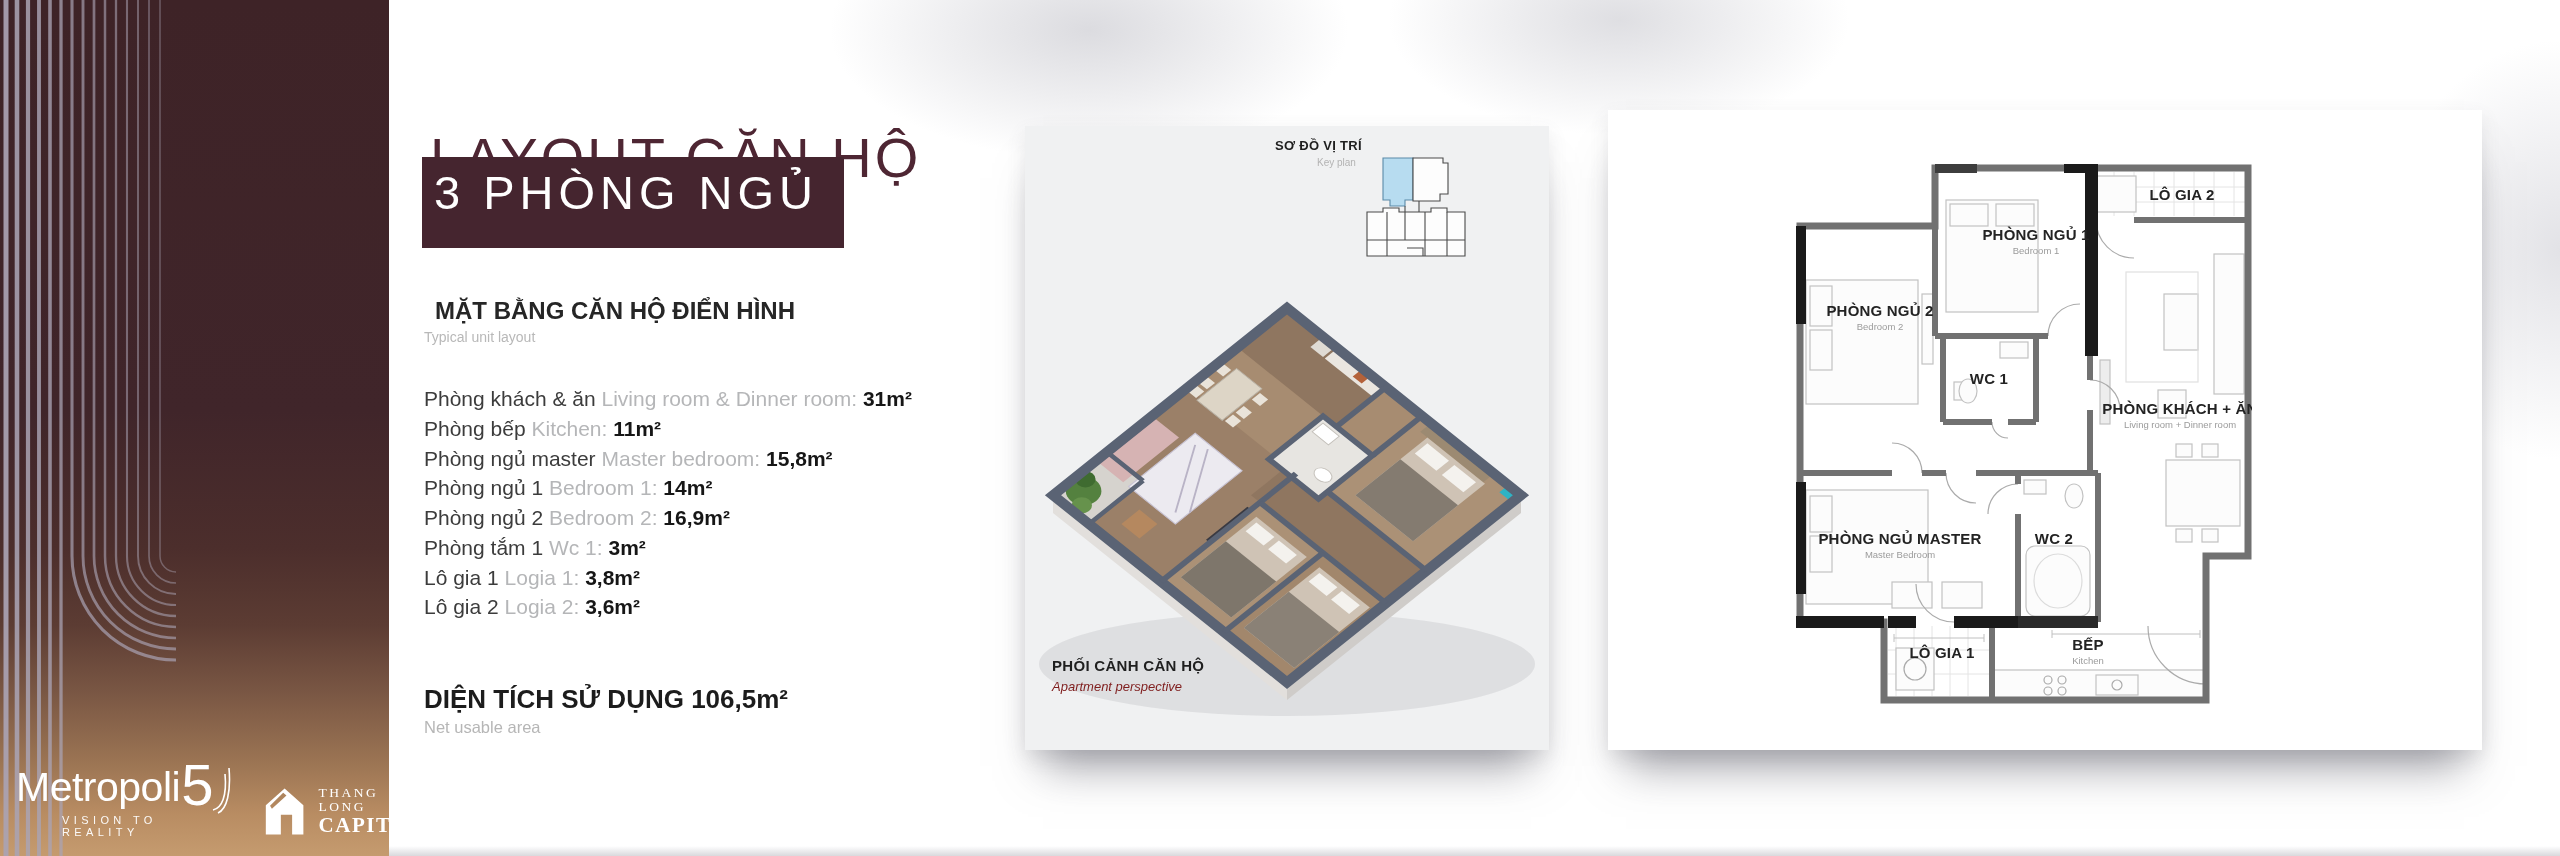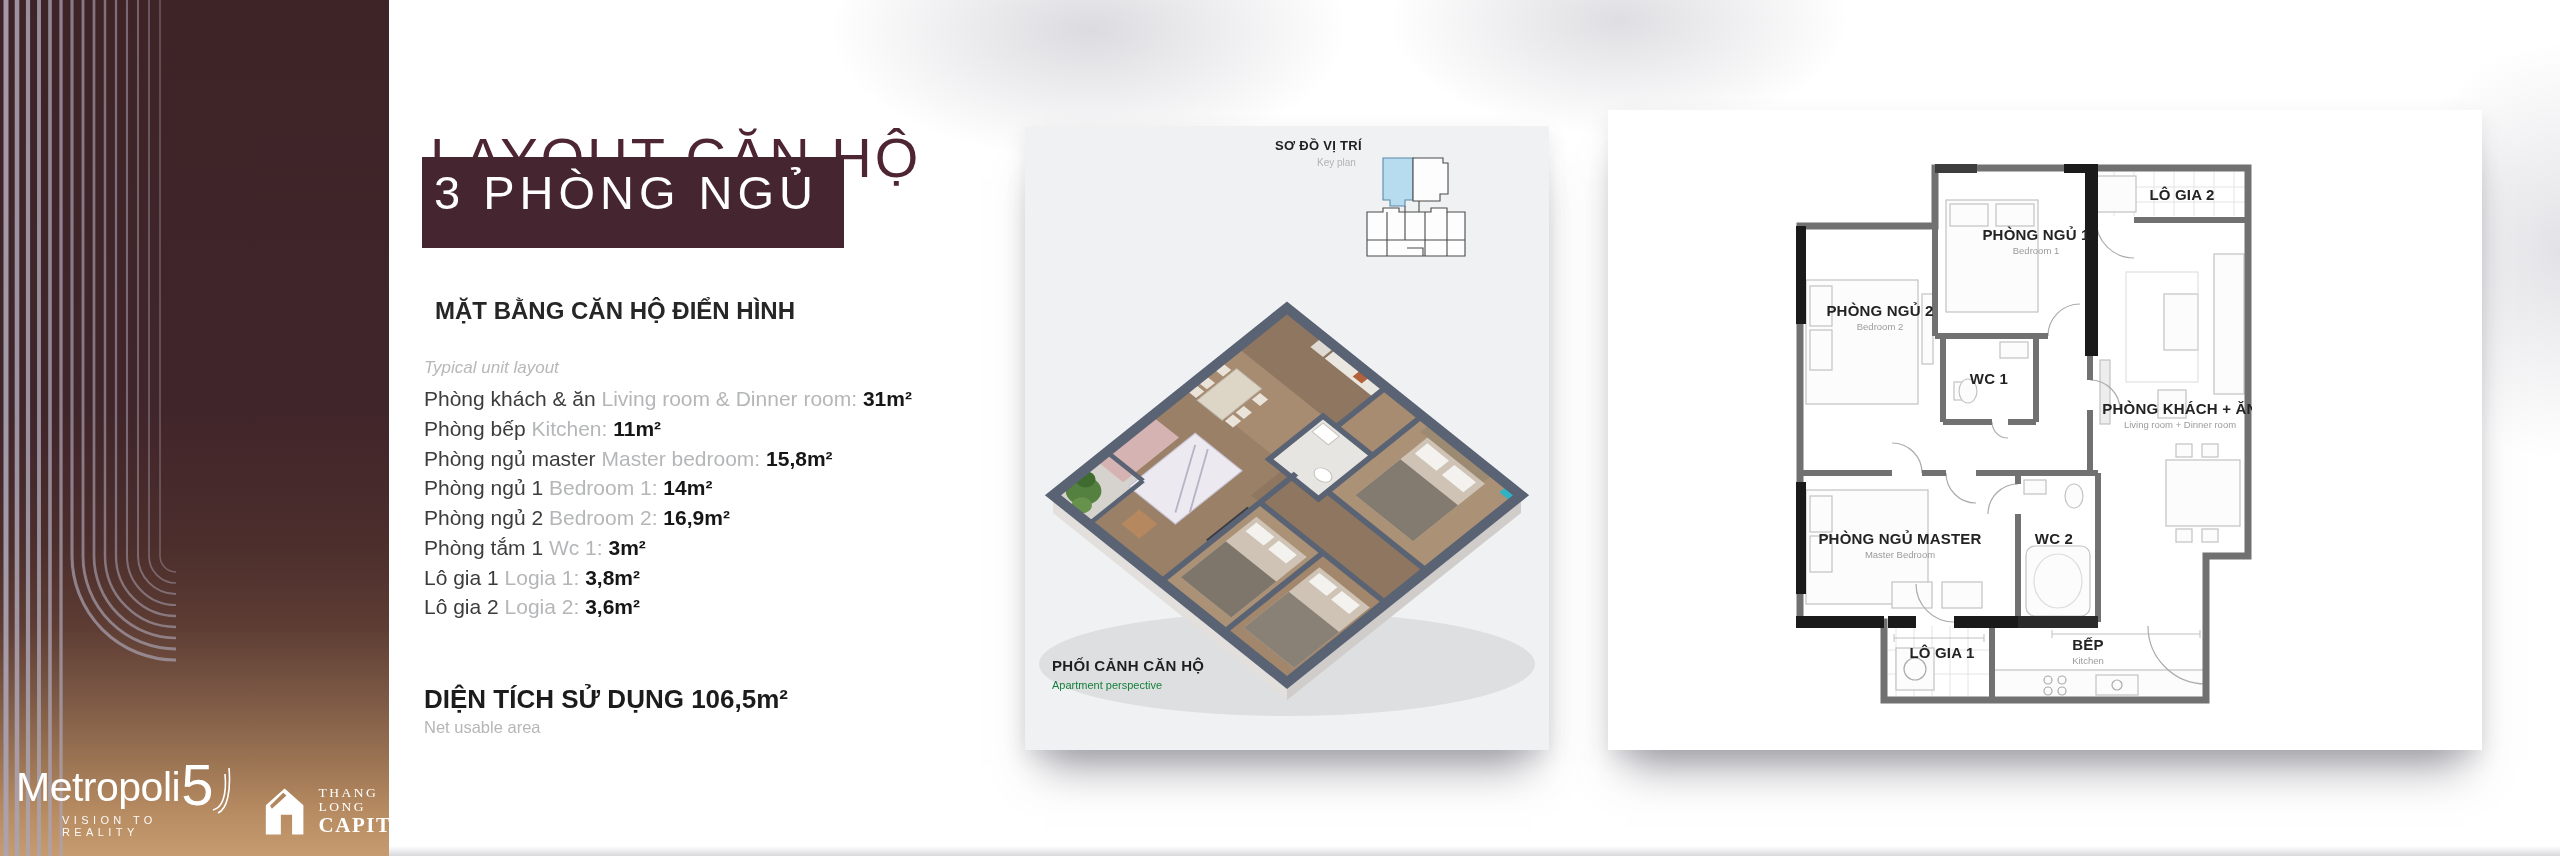--- a/index.html
+++ b/index.html
@@ -48,37 +48,37 @@
     position:absolute;left:41px;top:92px;
     font-size:56px;letter-spacing:3px;color:#4e2633;font-weight:400;line-height:1;
   }
   .page-banner{
     position:absolute;left:33px;top:157px;
     background:#45252f;color:#ffffff;
     font-size:47px;letter-spacing:5px;line-height:1;
     padding:12px 26px 32px 12px;font-weight:400;
   }
   .sec-heading{position:absolute;left:46px;top:297px;font-size:24px;font-weight:bold;color:#262626;}
-  .sec-heading-sub{position:absolute;left:35px;top:329px;font-size:17px;font-style:italic;color:#b8b8b8;margin-top:29px;}
+  .sec-heading-sub{position:absolute;left:35px;top:329px;font-size:14px;color:#b8b8b8;}
   .room-list{position:absolute;left:35px;top:384px;font-size:21px;line-height:29.75px;white-space:nowrap;}
   .room-row .vi{color:#3c3c3c;}
   .room-row .en{color:#b5b6b8;}
   .room-row .area{color:#161616;font-weight:bold;}
   .total-line{position:absolute;left:35px;top:684px;font-size:26px;font-weight:bold;color:#1c1c1c;white-space:nowrap;}
   .total-sub{position:absolute;left:35px;top:718px;font-size:16.5px;color:#b6b6b6;}
   
   .card{position:absolute;box-shadow:0 34px 42px -18px rgba(80,80,92,0.55), 0 8px 18px rgba(90,90,100,0.12);}
   .card-mid{left:636px;top:126px;width:524px;height:624px;background:#f0f1f2;}
   .card-right{left:1219px;top:110px;width:874px;height:640px;background:#ffffff;}
   .keyplan-title{position:absolute;left:250px;top:12px;font-size:13px;font-weight:bold;color:#1f1f1f;letter-spacing:0.3px;}
   .keyplan-sub{position:absolute;left:250px;top:31px;font-size:10px;color:#b3b3b3;margin-left:42px;}
   .keyplan-svg{position:absolute;left:338px;top:24px;}
   .iso-svg{position:absolute;left:0;top:118px;}
   .caption-title{position:absolute;left:27px;top:531px;font-size:15px;font-weight:bold;color:#1f1f1f;letter-spacing:0.3px;}
-  .caption-sub{position:absolute;left:27px;top:553px;font-size:11px;color:#15803d;}
+  .caption-sub{position:absolute;left:27px;top:553px;font-size:13px;font-style:italic;color:#7f1d1d;}
   .plan-svg{position:absolute;left:188px;top:54px;}
   svg text{font-family:"Liberation Sans", sans-serif;}
   .plan-label{font-size:15px;font-weight:bold;fill:#232323;letter-spacing:0.2px;}
   .plan-sub{font-size:9.5px;fill:#9b9b9b;}
 </style>
 </head>
 <body>
 
 <div class="sidebar">
   <svg class="stripes" width="389" height="856" viewBox="0 0 389 856">

